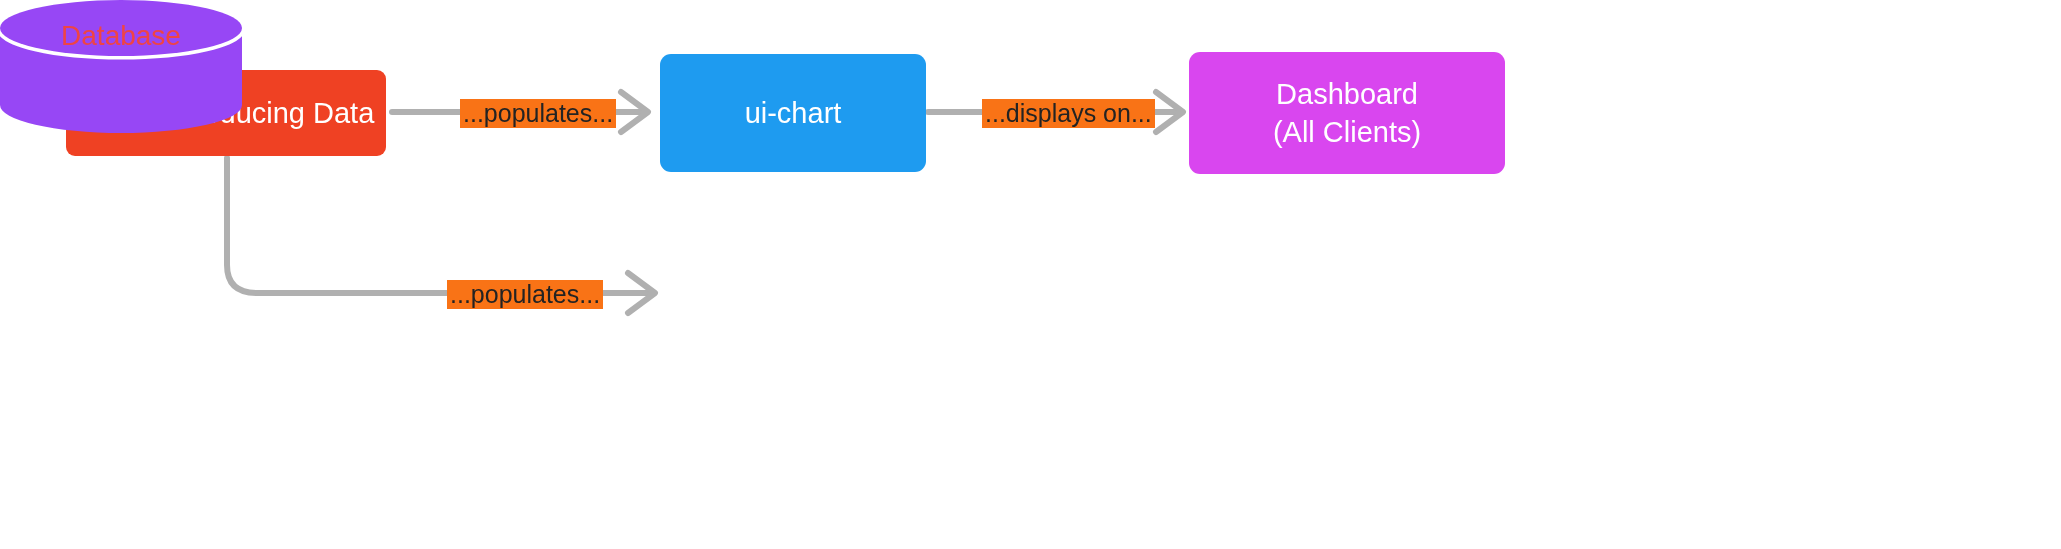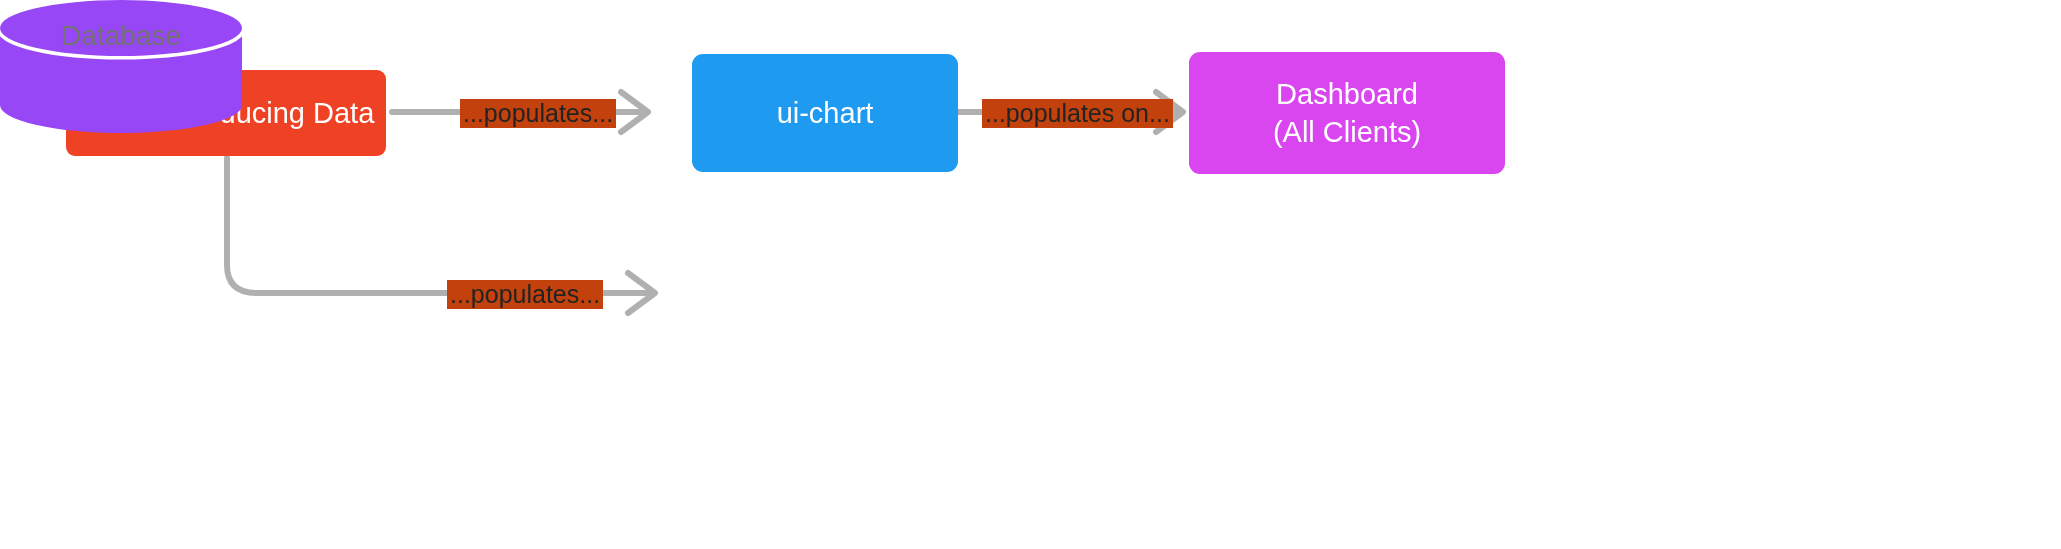--- a/index.html
+++ b/index.html
@@ -17,46 +17,46 @@
   .node .node-label{line-height:1.32;white-space:pre-line;}
 
   
   #node-device{
     left:66px;top:70px;width:320px;height:86px;
     background:#ef4123;border-radius:9px;
     font-size:29px;
   }
   
   #node-uichart{
-    left:692px;top:54px;width:266px;height:118px;
+    left:660px;top:54px;width:266px;height:118px;
     background:#1e9bf0;border-radius:11px;
     font-size:29px;
   }
   
   #node-dashboard{
     left:1189px;top:52px;width:316px;height:122px;
     background:#d946ef;border-radius:11px;
     font-size:29px;
   }
 
   
   #node-database{
     left:665px;top:227px;width:242px;height:133px;
   }
   #node-database .cyl-svg{position:absolute;left:0;top:0;}
   #node-database .db-label{
     position:absolute;left:0;top:20px;width:242px;
-    text-align:center;color:#737373;font-size:28px;
+    text-align:center;color:#ef4444;font-size:28px;
     pointer-events:none;
   }
 
   
   .edge-label{
     position:absolute;color:#232323;font-size:25px;
-    white-space:nowrap;background:#c2410c;padding:0 3px;
+    white-space:nowrap;background:#f97316;padding:0 3px;
   }
   #edge-label-populates-chart{left:460px;top:99px;}
   #edge-label-displays-on{left:982px;top:99px;}
   #edge-label-populates-db{left:447px;top:280px;}
 </style>
 </head>
 <body>
 
 <div id="diagram">
 
@@ -98,17 +98,17 @@
 
       <path d="M 0 28 A 121 28 0 0 0 242 28" fill="none" stroke="#ffffff" stroke-width="7"></path>
 
       <ellipse cx="121" cy="28" rx="121" ry="28" fill="#9747f5"></ellipse>
     </svg>
     <div class="db-label">Database</div>
   </div>
 
   <div class="edge-label" id="edge-label-populates-chart">...populates...</div>
 
-  <div class="edge-label" id="edge-label-displays-on">...populates on...</div>
+  <div class="edge-label" id="edge-label-displays-on">...displays on...</div>
 
   <div class="edge-label" id="edge-label-populates-db">...populates...</div>
 
 </div>
 
 </body></html>

